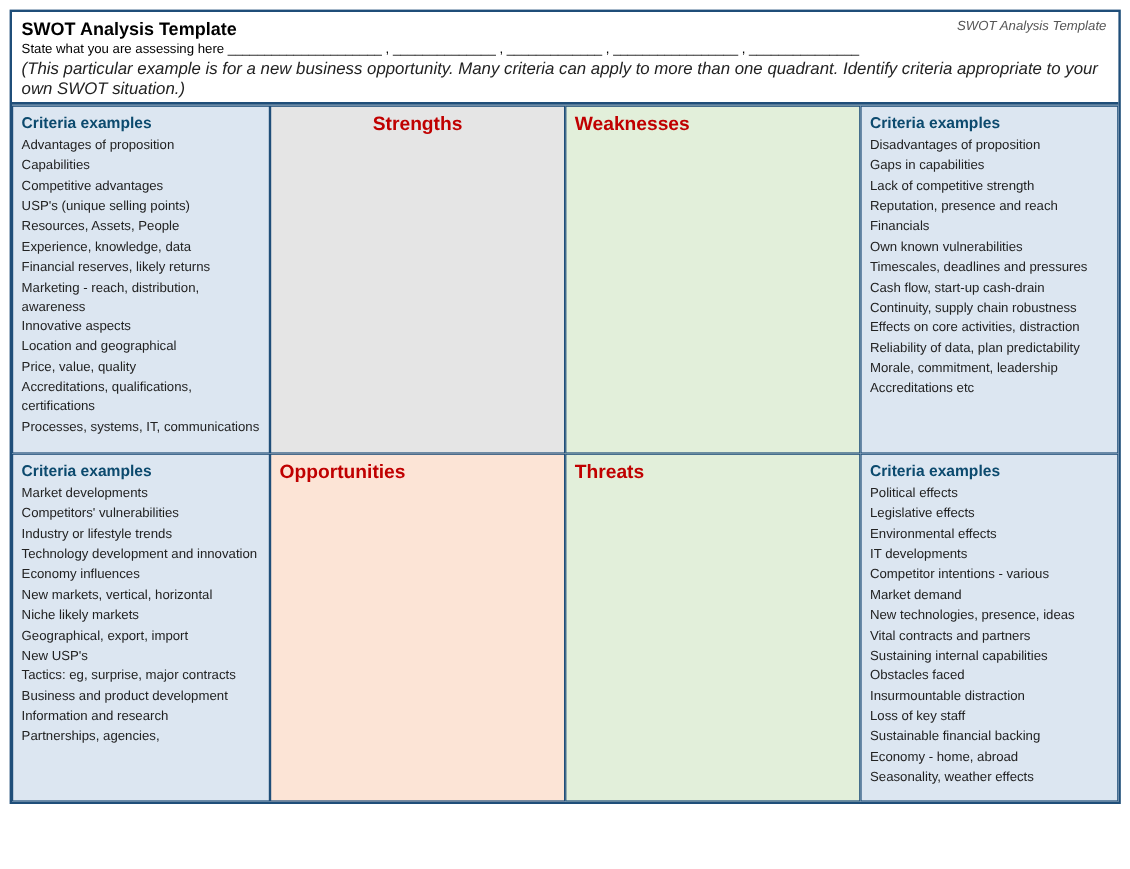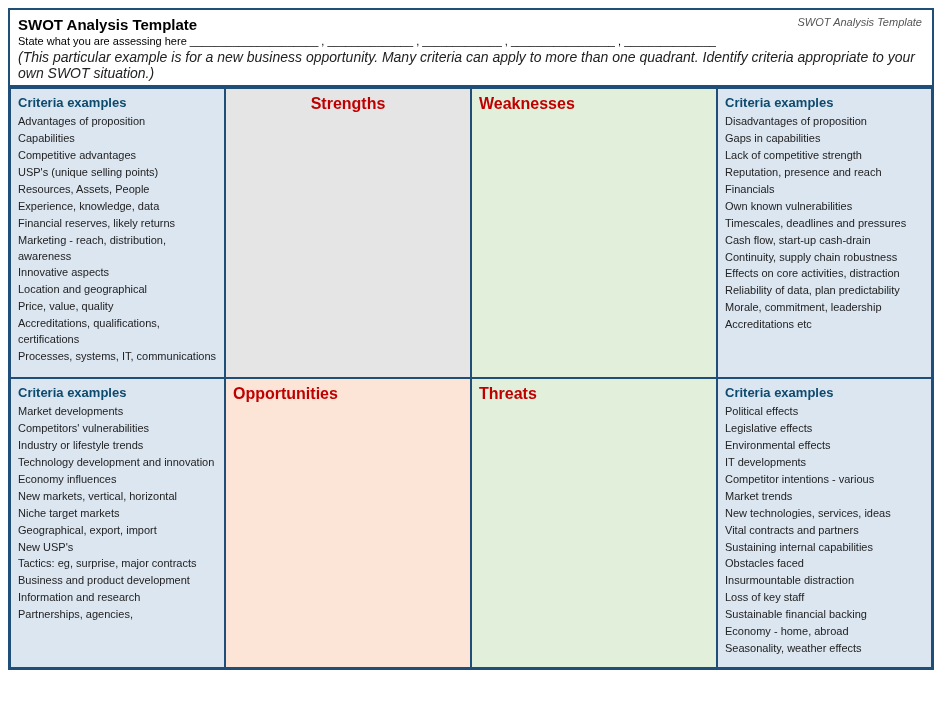--- a/index.html
+++ b/index.html
@@ -174,21 +174,21 @@
 
     <div class="cell cell-criteria-bot-left">
       <div class="cell-heading">Criteria examples</div>
       <div class="criteria-list" id="bot-left-list">
           <div>Market developments</div>
           <div>Competitors' vulnerabilities</div>
           <div>Industry or lifestyle trends</div>
           <div>Technology development and innovation</div>
           <div>Economy influences</div>
           <div>New markets, vertical, horizontal</div>
-          <div>Niche target markets</div>
+          <div>Niche likely markets</div>
           <div>Geographical, export, import</div>
           <div>New USP's</div>
           <div>Tactics: eg, surprise, major contracts</div>
           <div>Business and product development</div>
           <div>Information and research</div>
           <div>Partnerships, agencies,</div>
         </div>
     </div>
 
     <div class="cell cell-opportunities">
@@ -200,22 +200,22 @@
     </div>
 
     <div class="cell cell-criteria-bot-right">
       <div class="cell-heading">Criteria examples</div>
       <div class="criteria-list" id="bot-right-list">
           <div>Political effects</div>
           <div>Legislative effects</div>
           <div>Environmental effects</div>
           <div>IT developments</div>
           <div>Competitor intentions - various</div>
-          <div>Market trends</div>
-          <div>New technologies, services, ideas</div>
+          <div>Market demand</div>
+          <div>New technologies, presence, ideas</div>
           <div>Vital contracts and partners</div>
           <div>Sustaining internal capabilities</div>
           <div>Obstacles faced</div>
           <div>Insurmountable distraction</div>
           <div>Loss of key staff</div>
           <div>Sustainable financial backing</div>
           <div>Economy - home, abroad</div>
           <div>Seasonality, weather effects</div>
         </div>
     </div>

